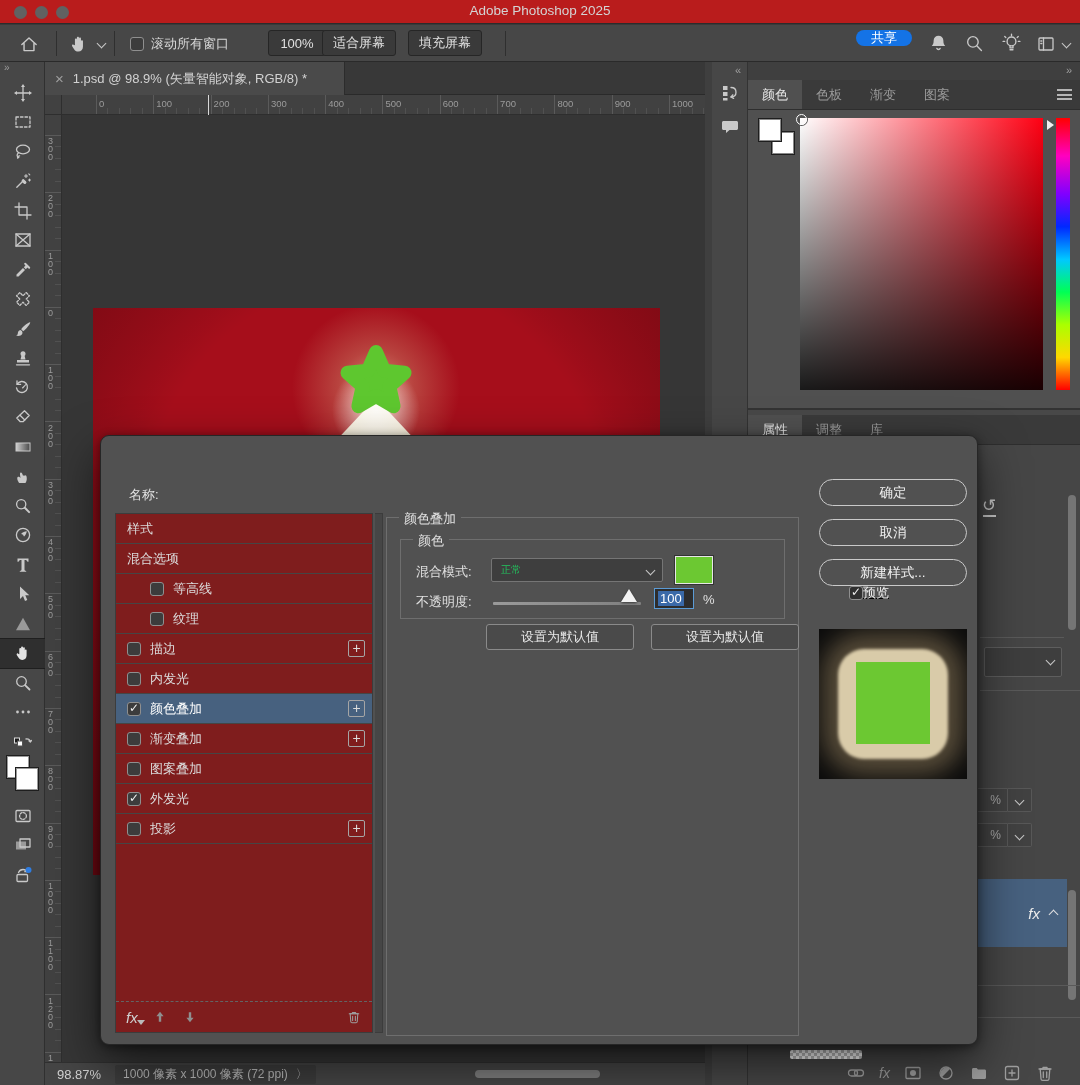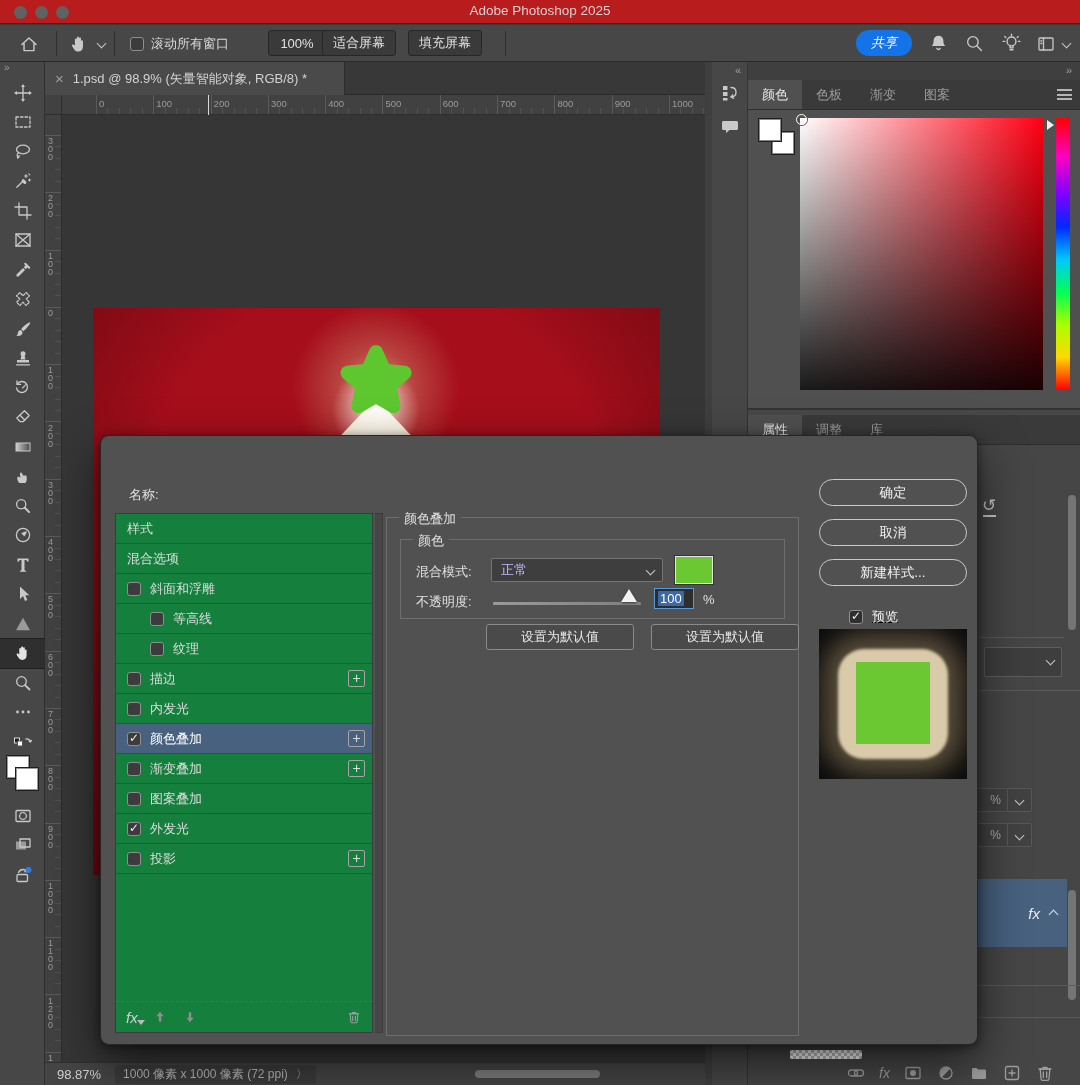--- a/index.html
+++ b/index.html
@@ -15,22 +15,22 @@
 
   
   .optionsbar{position:absolute;left:0;top:25px;width:100%;height:37px;background:#474747;border-bottom:1px solid #2a2a2a;}
   .ob-item{position:absolute;top:0;height:37px;display:flex;align-items:center;}
   .ob-div{position:absolute;top:6px;width:1px;height:25px;background:#2f2f2f;}
   .ob-btn{position:absolute;top:5px;height:26px;padding:0 10px;display:flex;align-items:center;justify-content:center;
     background:#3a3a3a;border:1px solid #262626;border-radius:3px;color:#e0e0e0;font-size:13px;}
   .ob-cb-label{color:#d8d8d8;font-size:13px;margin-left:7px;}
   .cb{width:14px;height:14px;border-radius:3px;background:#3c3c3c;border:1px solid #8f8f8f;position:relative;flex:none;}
   .cb.checked::after{content:"✓";position:absolute;left:1px;top:-2px;font-size:12px;color:#f0f0f0;font-weight:700;}
-  .share-pill{position:absolute;top:5px;height:26px;padding:0 15px;border-radius:13px;color:#fff;font-size:13px;
-    display:flex;align-items:center;font-style:italic;}
+  .share-pill{position:absolute;top:5px;height:16px;padding:0 15px;border-radius:13px;color:#fff;font-size:13px;
+    display:flex;align-items:center;}
   .chev{width:7px;height:7px;border-right:1.6px solid #c9c9c9;border-bottom:1.6px solid #c9c9c9;transform:rotate(45deg);display:inline-block;}
   .chev.up{transform:rotate(225deg);}
 
   
   .tools{position:absolute;left:0;top:62px;width:45px;bottom:0;background:#474747;border-right:1px solid #303030;}
   .tools-expand{height:16px;text-align:left;padding-left:4px;color:#9a9a9a;font-size:10px;letter-spacing:-1px;}
   .tcell{width:45px;height:29.5px;display:flex;align-items:center;justify-content:center;}
   .tcell.active{background:#2f2f2f;outline:1px solid #1f1f1f;}
   .tcell svg{width:20px;height:20px;}
   .swatches{position:relative;width:45px;height:46px;margin-top:4px;}
@@ -113,51 +113,51 @@
 
   
   .dialog{position:absolute;left:100px;top:435px;width:878px;height:610px;background:#515151;border-radius:9px;
     box-shadow:0 18px 48px rgba(0,0,0,.6),0 2px 10px rgba(0,0,0,.45);border:1px solid #262626;}
   .dlg-title{position:absolute;left:0;top:0;right:0;height:29px;background:linear-gradient(#ececf0,#dfdde3);
     border-radius:8px 8px 0 0;border-bottom:1px solid #aeacb2;display:flex;align-items:center;justify-content:center;
     font-size:14px;font-weight:700;color:#1c1c1c;}
   .name-label{position:absolute;left:28px;top:50px;font-size:13px;color:#e2e2e2;}
   .name-input{position:absolute;left:66px;top:46px;width:270px;height:21px;background:#3e3e3e;border:1px solid #8a8a8a;
     color:#ededed;font-size:13px;padding:0 5px;outline:none;}
-  .style-list{position:absolute;left:14px;top:77px;width:258px;height:520px;background:#15803d;border:1px solid #3c3c3c;}
+  .style-list{position:absolute;left:14px;top:77px;width:258px;height:520px;background:#7f1d1d;border:1px solid #3c3c3c;}
   .list-scroll{position:absolute;left:274px;top:77px;width:8px;height:520px;background:#464646;border:1px solid #3c3c3c;border-left:none;}
   .srow{position:relative;height:30px;display:flex;align-items:center;border-bottom:1px solid #454545;padding-left:11px;gap:9px;}
   .srow .row-label{font-size:13px;color:#dcdcdc;}
   .srow.indent{padding-left:34px;}
   .srow.selected .row-label{color:#fff;}
   .plusbtn{position:absolute;right:7px;top:6px;width:17px;height:17px;border:1px solid #a5a5a5;border-radius:2px;}
   .plusbtn::before{content:"+";position:absolute;left:3.5px;top:-1px;font-size:14px;color:#dcdcdc;}
   .list-footer{position:absolute;left:0;right:0;bottom:0;height:31px;border-top:1px dashed #646464;display:flex;align-items:center;padding:0 10px;gap:14px;}
   .fx-label{font-style:italic;font-size:15px;color:#cfcfcf;position:relative;}
   .fx-label::after{content:"";position:absolute;right:-7px;bottom:1px;border-left:4px solid transparent;border-right:4px solid transparent;border-top:5px solid #bbb;}
   .list-footer svg{width:16px;height:16px;}
   .list-footer .trash{margin-left:auto;}
   .fieldset{position:absolute;border:1px solid #6e6e6e;}
   .fieldset>.legend{position:absolute;top:-8px;left:12px;background:#515151;padding:0 5px;font-size:13px;color:#e0e0e0;}
   .fld-label{position:absolute;font-size:13px;color:#e0e0e0;}
   .dd{position:absolute;height:24px;background:#3e3e3e;border:1px solid #757575;border-radius:2px;display:flex;align-items:center;padding:0 9px;}
-  .dd .dd-val{font-size:13px;color:#c4b5fd;}
+  .dd .dd-val{font-size:10px;color:#22c55e;}
   .dd .chev{position:absolute;right:8px;top:8px;}
   .swatch-green{position:absolute;width:38px;height:28px;border:1px solid #e6e6e6;box-shadow:0 0 0 1px #333;}
   .slider-track{position:absolute;height:3px;background:linear-gradient(to right,#9a9a9a,#7f7f7f);border-radius:1px;}
   .slider-thumb{position:absolute;top:-13px;width:0;height:0;border-left:8px solid transparent;border-right:8px solid transparent;
     border-bottom:13px solid #f2f2f2;filter:drop-shadow(0 1px 1px rgba(0,0,0,.6));}
   .val-box{position:absolute;width:40px;height:21px;background:#2d2d2d;border:1px solid #5b9bd5;display:flex;align-items:center;padding:0 3px;}
   .val-box .sel{background:#3a69a8;color:#fff;font-size:13px;padding:0 2px;}
   .unit{position:absolute;font-size:13px;color:#e0e0e0;}
   .sm-btn{position:absolute;height:26px;background:#4a4a4a;border:1px solid #8a8a8a;border-radius:3px;color:#e8e8e8;
     font-size:13px;display:flex;align-items:center;justify-content:center;}
   .pill-btn{position:absolute;left:718px;width:148px;height:27px;border-radius:14px;border:1px solid #c9c9c9;background:transparent;
     color:#f0f0f0;font-size:13.5px;display:flex;align-items:center;justify-content:center;}
-  .preview-cb{position:absolute;left:748px;top:172px;display:flex;align-items:center;gap:9px;text-decoration:underline;}
+  .preview-cb{position:absolute;left:748px;top:148px;display:flex;align-items:center;text-decoration:underline;}
   .preview-cb .cb{background:#2f2f2f;}
   .preview-cb .lbl{font-size:13px;color:#ececec;}
   .preview-thumb{position:absolute;left:718px;top:193px;width:148px;height:150px;background:#0c0c0c;overflow:hidden;}
   .glow-sq{position:absolute;left:19px;top:20px;width:110px;height:110px;border-radius:26px;background:#d9cba9;
     box-shadow:0 0 24px 16px rgba(150,130,95,.55);filter:blur(1.5px);}
   .green-sq{position:absolute;left:37px;top:33px;width:74px;height:82px;}
 </style>
 </head>
 <body>
 
@@ -614,25 +614,20 @@
       <div class="srow">
 
     <span class="row-label">样式</span>
 
   </div>
         <div class="srow">
 
     <span class="row-label">混合选项</span>
 
   </div>
-        <div class="srow">
-    <span class="cb"></span>
-    <span class="row-label">斜面和浮雕</span>
-
-  </div>
         <div class="srow indent">
     <span class="cb"></span>
     <span class="row-label">等高线</span>
 
   </div>
         <div class="srow indent">
     <span class="cb"></span>
     <span class="row-label">纹理</span>
 
   </div>

